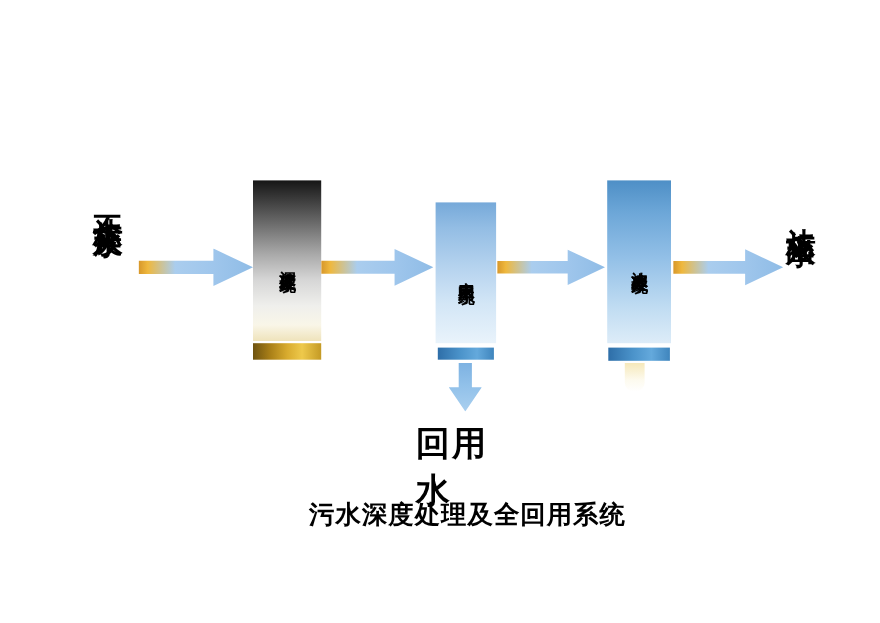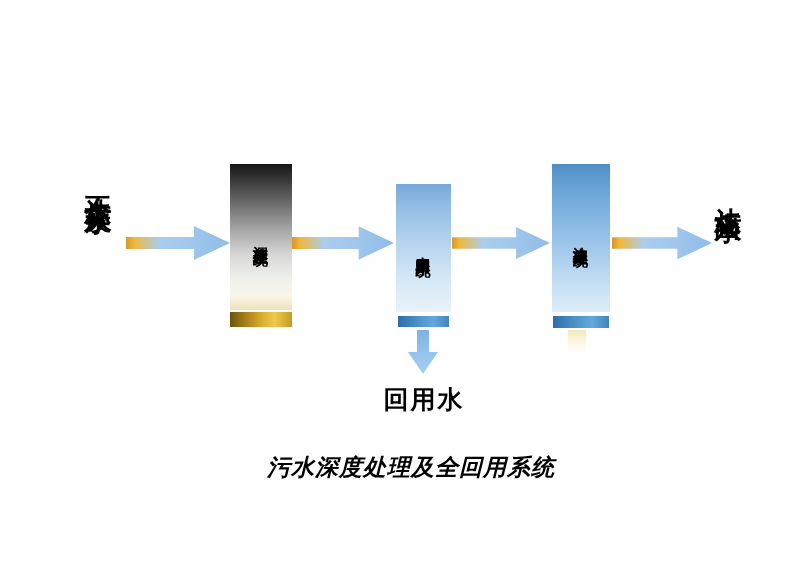--- a/index.html
+++ b/index.html
@@ -61,24 +61,24 @@
   .bar-blue {
     position: absolute;
     background: linear-gradient(90deg,
       #2e6ea8 0%, #4b93ca 40%, #64a9dc 70%, #3f85bd 100%);
   }
   .arrow {
     position: absolute;
   }
   .reuse-label {
     position: absolute;
-    font-size: 25px;
+    font-size: 31px;
     font-weight: bold;
     color: #000000;
-    text-align: center;
+    text-align: left;
     letter-spacing: 2px;
   }
   .caption {
     position: absolute;
     font-size: 23px;
     font-weight: bold;
     color: #000000;
     text-align: center;
     letter-spacing: 1px;
   }
@@ -174,15 +174,15 @@
         <stop offset="0.32" stop-color="#aacdee"></stop>
         <stop offset="0.65" stop-color="#9fc6ec"></stop>
         <stop offset="1" stop-color="#8fbce6"></stop>
       </linearGradient>
     </defs>
     <path d="M0,11 L68,11 L68,0 L104,17 L68,34 L68,23 L0,23 Z" fill="url(#grad4)"></path>
   </svg>
 
   <div class="v-label" style="left: 714px; top: 186px;">达标出水</div>
 
-  <div class="caption" style="left: 236px; top: 452px; width: 350px; font-style: italic;">污水深度处理及全回用系统</div>
+  <div class="caption" style="left: 250px; top: 452px; width: 350px;">污水深度处理及全回用系统</div>
 
 </div>
 
 </body></html>

